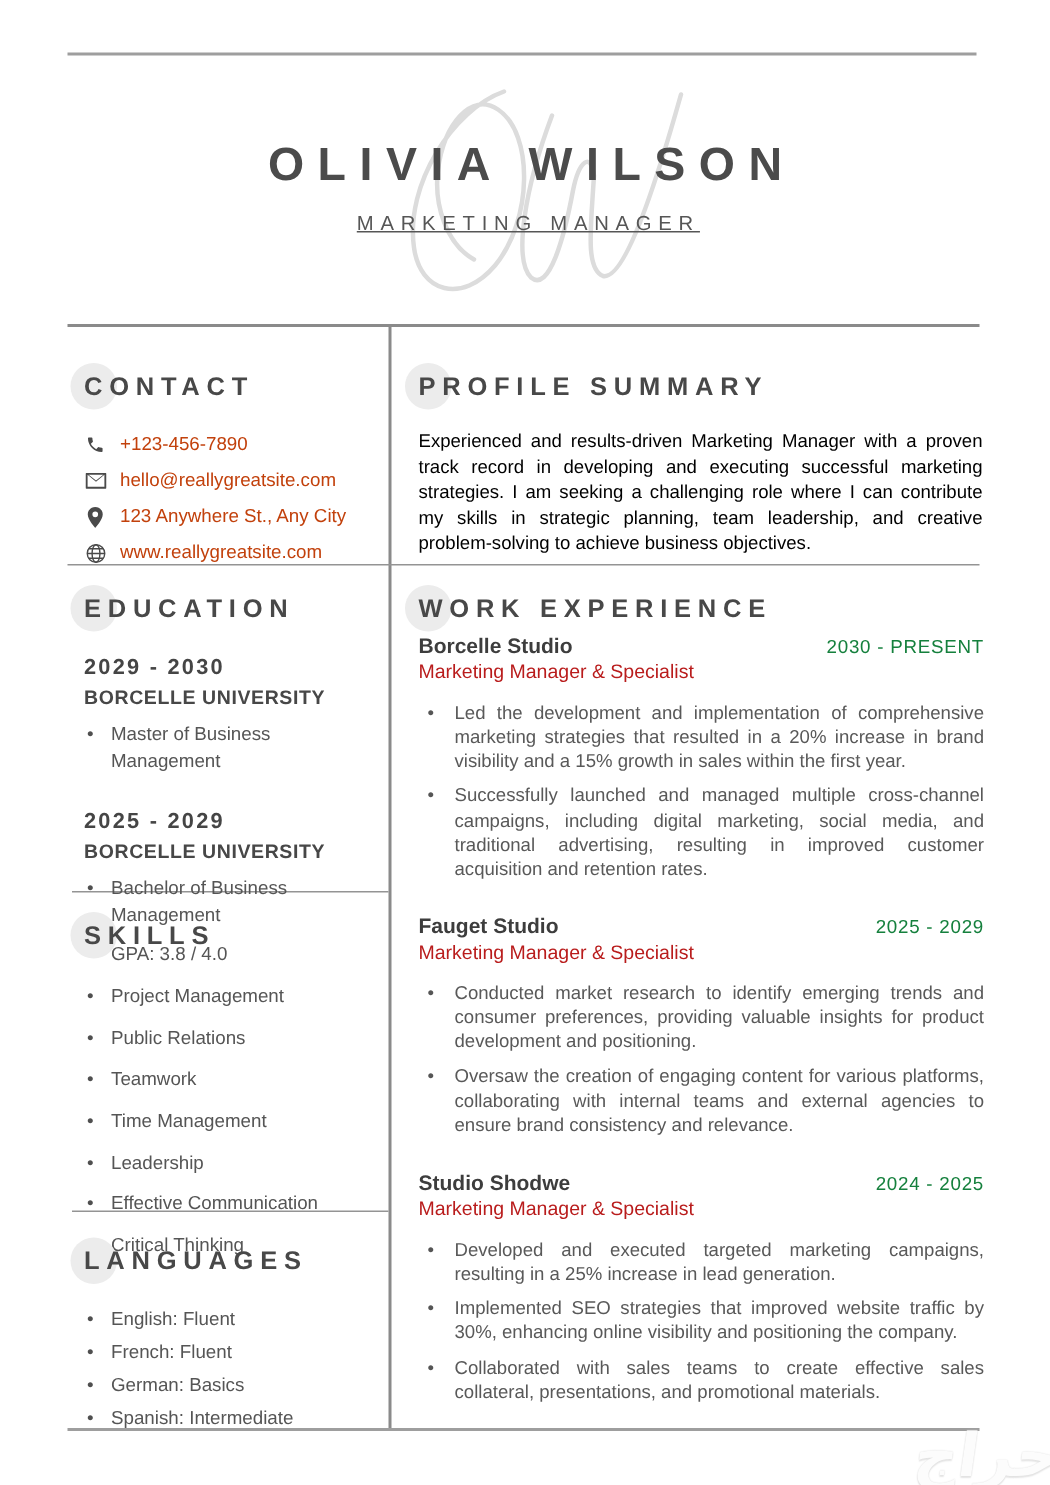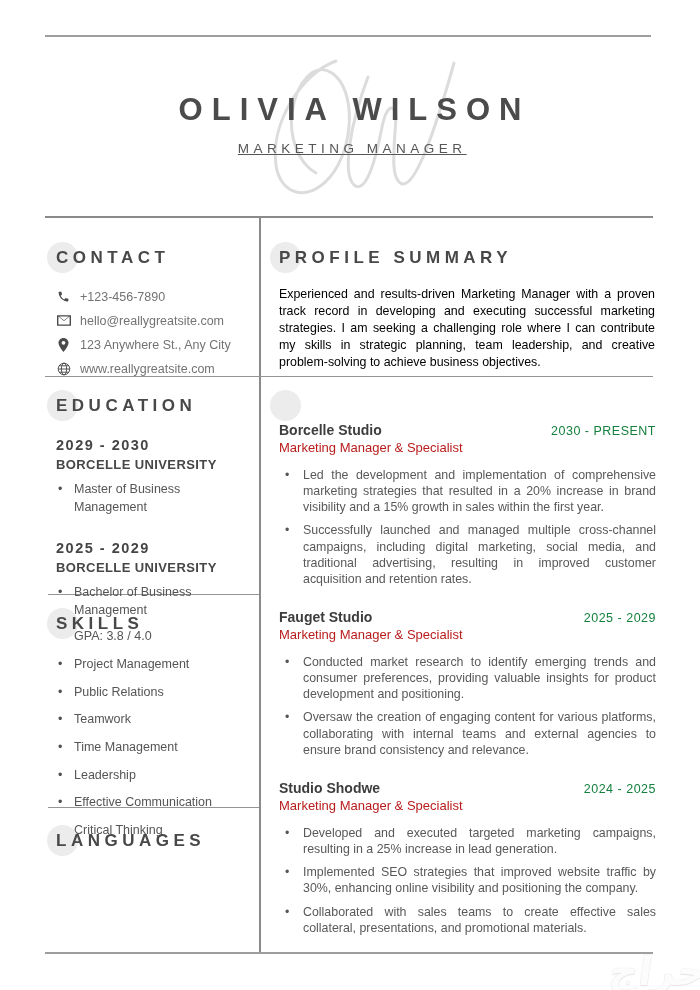--- a/index.html
+++ b/index.html
@@ -30,21 +30,21 @@
   
   .sec{position:absolute;}
   .sec-title{position:relative;font-size:17px;font-weight:700;color:#484848;letter-spacing:4.5px;line-height:30px;}
   .sec-title .txt{position:relative;z-index:1;}
   .dot{
     position:absolute;left:-9px;top:-1px;width:31px;height:31px;border-radius:50%;
     background:#ececec;z-index:0;
   }
   
   .contact-list{margin-top:16px;}
-  .contact-row{display:flex;align-items:center;margin-bottom:9px;font-size:12.5px;color:#737373;}
+  .contact-row{display:flex;align-items:flex-start;margin-bottom:9px;font-size:12.5px;color:#c2410c;}
   .contact-row .cicon{width:15px;height:15px;flex:0 0 15px;margin-right:9px;display:flex;align-items:center;justify-content:center;}
   .cicon svg{display:block;}
   .edu-entry{margin-bottom:22px;}
   .edu-years{font-size:14.5px;font-weight:700;color:#454545;letter-spacing:1.5px;line-height:1.4;}
   .edu-school{font-size:13px;font-weight:700;color:#474747;letter-spacing:0.4px;line-height:1.5;margin-bottom:5px;}
   ul.dotted{list-style:none;margin:0;padding:0;}
   ul.dotted li{
     position:relative;padding-left:18px;font-size:12.5px;color:#555555;line-height:1.45;margin-bottom:8px;
   }
   ul.dotted li:before{content:"•";position:absolute;left:2px;color:#4f4f4f;}
@@ -174,33 +174,40 @@
       <li>Effective Communication</li>
       <li>Critical Thinking</li>
     </ul>
   </div>
 
   <div class="sec" style="left:56px;top:826px;width:200px;">
     <div class="sec-title">
       <span class="dot"></span>
       <span class="txt">LANGUAGES</span>
     </div>
+    <ul class="dotted lang-list" style="margin-top:14px;">
+      <li>English: Fluent</li>
+      <li>French: Fluent</li>
+      <li>German: Basics</li>
+      <li>Spanish: Intermediate</li>
+    </ul>
   </div>
 
   <div class="sec" style="left:279px;top:243px;width:376px;">
     <div class="sec-title">
       <span class="dot"></span>
       <span class="txt">PROFILE SUMMARY</span>
     </div>
     <div class="profile-text">Experienced and results-driven Marketing Manager with a proven track record in developing and executing successful marketing strategies. I am seeking a challenging role where I can contribute my skills in strategic planning, team leadership, and creative problem-solving to achieve business objectives.</div>
   </div>
 
   <div class="sec" style="left:279px;top:391px;width:376px;height:560px;">
     <div class="sec-title">
       <span class="dot"></span>
+      <span class="txt">WORK EXPERIENCE</span>
     </div>
 
     <div class="work-entry" style="top:31px;">
       <div class="we-head">
         <span class="we-company">Borcelle Studio</span>
         <span class="we-dates">2030 - PRESENT</span>
       </div>
       <div class="we-role">Marketing Manager &amp; Specialist</div>
       <ul class="we-bullets">
         <li>Led the development and implementation of comprehensive marketing strategies that resulted in a 20% increase in brand visibility and a 15% growth in sales within the first year.</li>

